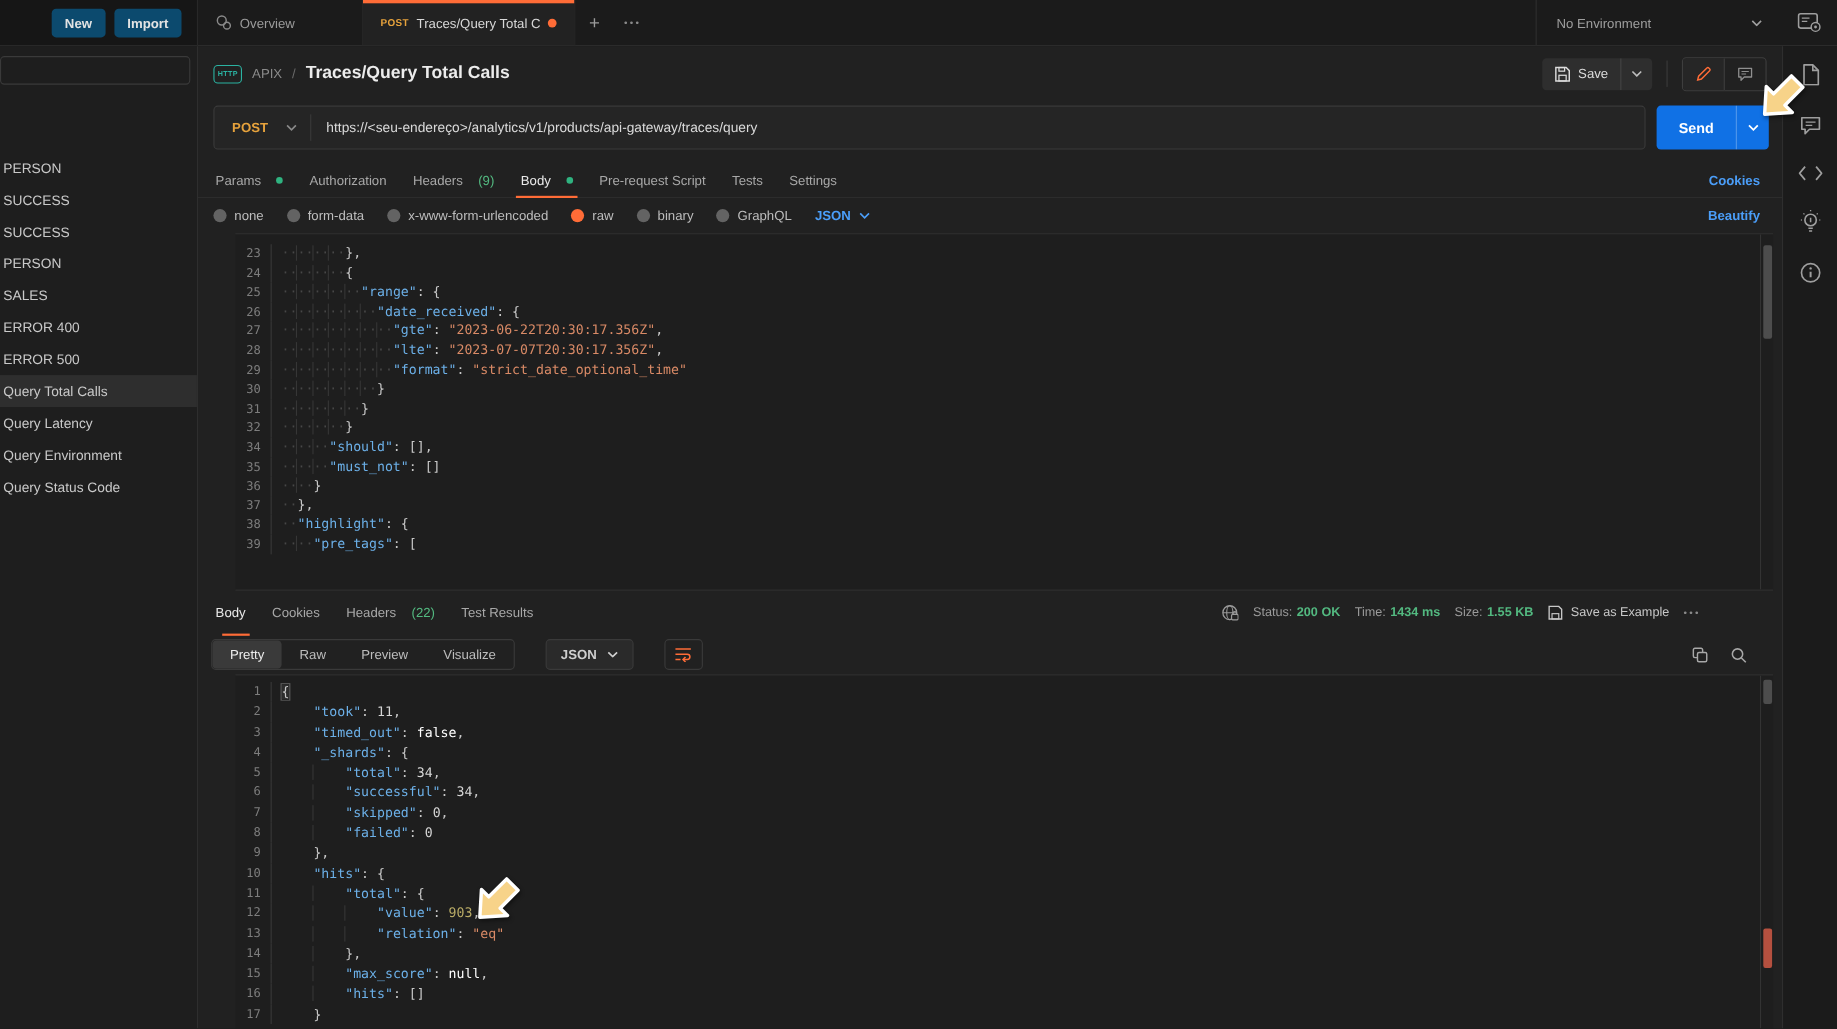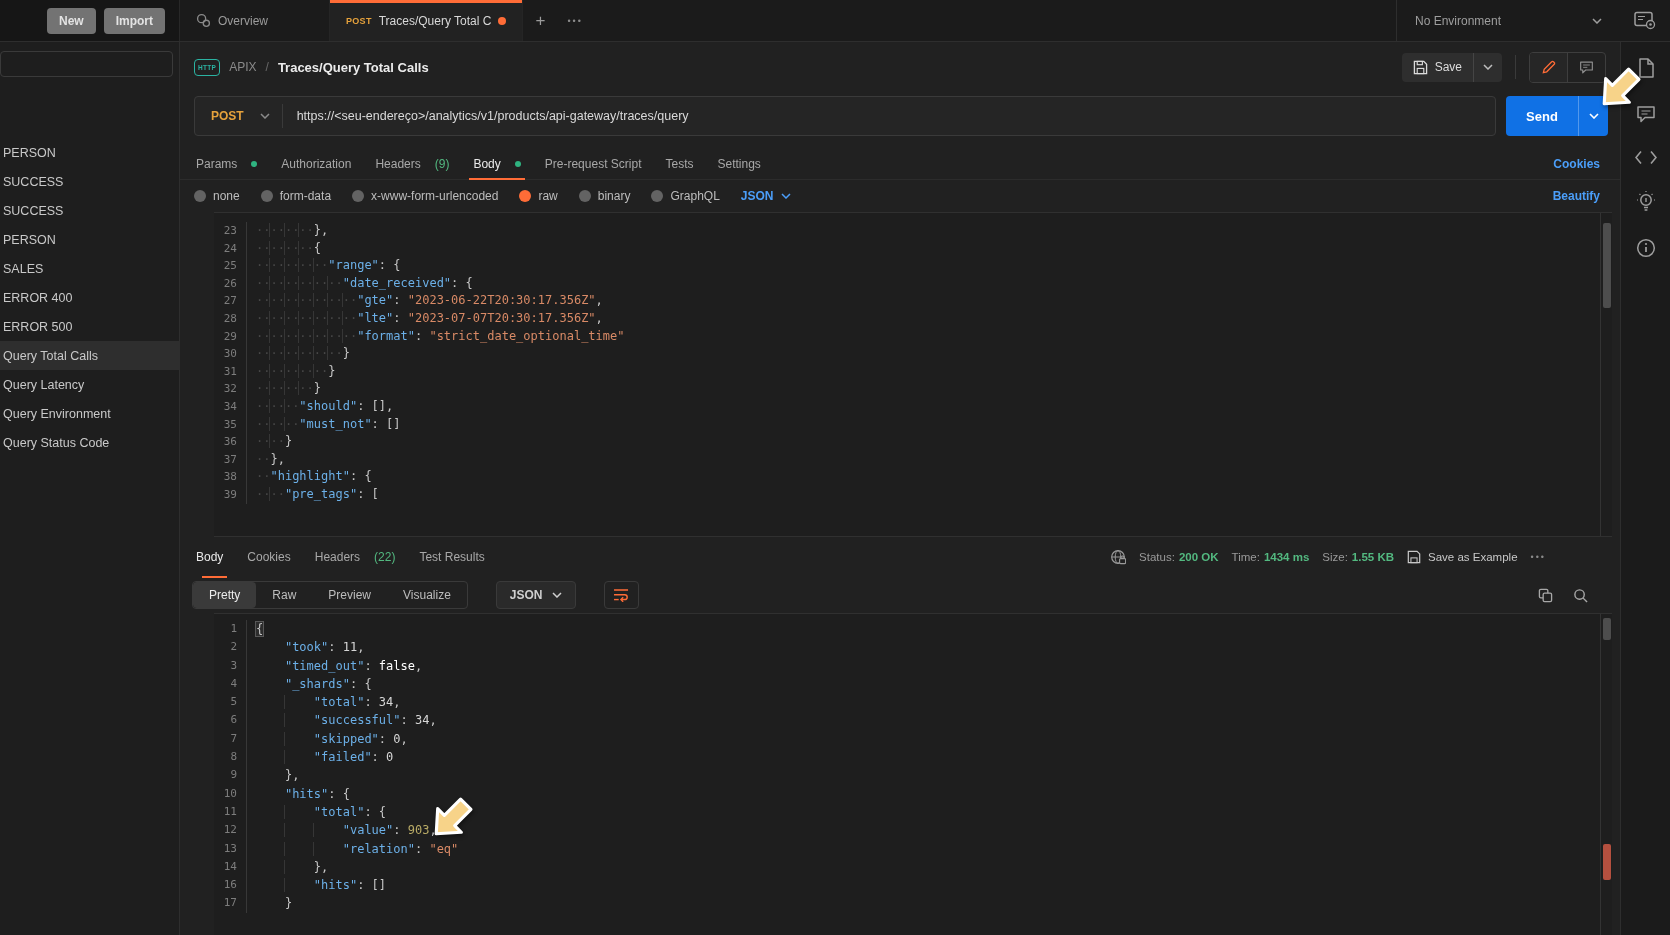--- a/index.html
+++ b/index.html
@@ -9,21 +9,21 @@
     background:#1c1c1c; color:#d0d0d0;
     font-family:"Liberation Sans", sans-serif; font-size:12px;
   }
   svg { display:block; }
 
   
   .topbar { position:absolute; top:0; left:0; right:0; height:42px; background:#1b1b1b;
             border-bottom:1px solid #2e2e2e; display:flex; align-items:stretch; }
   .tb-left { width:180px; background:#161616; border-right:1px solid #282828;
              display:flex; align-items:center; justify-content:flex-end; gap:8px; padding-right:14px; }
-  .btn-sm { background:#737373; border:none; border-radius:4px; color:#e3e3e3;
+  .btn-sm { background:#0c4a6e; border:none; border-radius:4px; color:#e3e3e3;
             font:bold 12px "Liberation Sans",sans-serif; padding:6px 12px; cursor:pointer; }
   .tabstrip { flex:1; display:flex; align-items:stretch; }
   .tab { display:flex; align-items:center; gap:7px; padding:0 16px; min-width:150px;
          color:#9b9b9b; border-right:1px solid #252525; position:relative; cursor:pointer; }
   .tab.active { background:#222222; color:#d8d8d8; }
   .tab.active::before { content:""; position:absolute; top:0; left:0; right:0; height:3px; background:#ff6c37; }
   .tab .method-badge { color:#e6a23c; font-size:9px; font-weight:bold; letter-spacing:.3px; }
   .dot-dirty { width:8px; height:8px; border-radius:50%; background:#ff6c37; }
   .tab-icon { color:#8a8a8a; }
   .tab-plus { display:flex; align-items:center; padding:0 12px; color:#9b9b9b; font-size:17px; cursor:pointer; }
@@ -54,21 +54,21 @@
   
   .main { position:absolute; left:180px; top:42px; right:50px; bottom:0; background:#212121;
           display:flex; flex-direction:column; }
 
   .req-header { height:50px; display:flex; align-items:center; padding:0 14px; }
   .crumb { display:flex; align-items:center; gap:9px; }
   .crumb-badge { border:1.5px solid #2bb3a2; color:#2bb3a2; border-radius:4px; font-size:6.5px;
                  font-weight:bold; padding:4px 3px; letter-spacing:.3px; }
   .crumb-col { color:#8a8a8a; font-size:12px; }
   .crumb-sep { color:#6a6a6a; }
-  .crumb-name { color:#ececec; font-size:13px; font-weight:bold; }
+  .crumb-name { color:#ececec; font-size:16px; font-weight:bold; }
   .hdr-spacer { flex:1; }
   .save-btn { display:flex; background:#2e2e2e; border-radius:4px; overflow:hidden; cursor:pointer; }
   .save-main { display:flex; align-items:center; gap:7px; padding:7px 11px; color:#dcdcdc; }
   .save-chev { display:flex; align-items:center; padding:0 9px; border-left:1px solid #454545; color:#bdbdbd; }
   .vdiv { width:1px; height:24px; background:#3a3a3a; margin:0 13px; }
   .edit-group { display:flex; border:1px solid #3e3e3e; border-radius:4px; overflow:hidden; }
   .edit-seg { padding:7px 11px; display:flex; align-items:center; cursor:pointer; }
   .edit-seg.pencil { color:#ff6c37; border-right:1px solid #3e3e3e; background:#262626; }
   .edit-seg.cmt { color:#8f8f8f; }
 
@@ -441,20 +441,21 @@
         <div class="cl"><span class="ln">5</span><span class="code"><span class="ws">&nbsp;&nbsp;&nbsp;&nbsp;</span><span class="ws g">&nbsp;&nbsp;&nbsp;&nbsp;</span><span class="c-key">"total"</span><span class="c-punc">: </span><span class="c-num">34</span><span class="c-punc">,</span></span></div>
         <div class="cl"><span class="ln">6</span><span class="code"><span class="ws">&nbsp;&nbsp;&nbsp;&nbsp;</span><span class="ws g">&nbsp;&nbsp;&nbsp;&nbsp;</span><span class="c-key">"successful"</span><span class="c-punc">: </span><span class="c-num">34</span><span class="c-punc">,</span></span></div>
         <div class="cl"><span class="ln">7</span><span class="code"><span class="ws">&nbsp;&nbsp;&nbsp;&nbsp;</span><span class="ws g">&nbsp;&nbsp;&nbsp;&nbsp;</span><span class="c-key">"skipped"</span><span class="c-punc">: </span><span class="c-num">0</span><span class="c-punc">,</span></span></div>
         <div class="cl"><span class="ln">8</span><span class="code"><span class="ws">&nbsp;&nbsp;&nbsp;&nbsp;</span><span class="ws g">&nbsp;&nbsp;&nbsp;&nbsp;</span><span class="c-key">"failed"</span><span class="c-punc">: </span><span class="c-num">0</span></span></div>
         <div class="cl"><span class="ln">9</span><span class="code"><span class="ws">&nbsp;&nbsp;&nbsp;&nbsp;</span><span class="c-punc">},</span></span></div>
         <div class="cl"><span class="ln">10</span><span class="code"><span class="ws">&nbsp;&nbsp;&nbsp;&nbsp;</span><span class="c-key">"hits"</span><span class="c-punc">: {</span></span></div>
         <div class="cl"><span class="ln">11</span><span class="code"><span class="ws">&nbsp;&nbsp;&nbsp;&nbsp;</span><span class="ws g">&nbsp;&nbsp;&nbsp;&nbsp;</span><span class="c-key">"total"</span><span class="c-punc">: {</span></span></div>
         <div class="cl"><span class="ln">12</span><span class="code"><span class="ws">&nbsp;&nbsp;&nbsp;&nbsp;</span><span class="ws g">&nbsp;&nbsp;&nbsp;&nbsp;</span><span class="ws g">&nbsp;&nbsp;&nbsp;&nbsp;</span><span class="c-key">"value"</span><span class="c-punc">: </span><span class="c-numhl">903</span><span class="c-punc">,</span></span></div>
         <div class="cl"><span class="ln">13</span><span class="code"><span class="ws">&nbsp;&nbsp;&nbsp;&nbsp;</span><span class="ws g">&nbsp;&nbsp;&nbsp;&nbsp;</span><span class="ws g">&nbsp;&nbsp;&nbsp;&nbsp;</span><span class="c-key">"relation"</span><span class="c-punc">: </span><span class="c-str">"eq"</span></span></div>
         <div class="cl"><span class="ln">14</span><span class="code"><span class="ws">&nbsp;&nbsp;&nbsp;&nbsp;</span><span class="ws g">&nbsp;&nbsp;&nbsp;&nbsp;</span><span class="c-punc">},</span></span></div>
+        <div class="cl"><span class="ln">15</span><span class="code"><span class="ws">&nbsp;&nbsp;&nbsp;&nbsp;</span><span class="ws g">&nbsp;&nbsp;&nbsp;&nbsp;</span><span class="c-key">"max_score"</span><span class="c-punc">: </span><span class="c-kw">null</span><span class="c-punc">,</span></span></div>
         <div class="cl"><span class="ln">16</span><span class="code"><span class="ws">&nbsp;&nbsp;&nbsp;&nbsp;</span><span class="ws g">&nbsp;&nbsp;&nbsp;&nbsp;</span><span class="c-key">"hits"</span><span class="c-punc">: []</span></span></div>
         <div class="cl"><span class="ln">17</span><span class="code"><span class="ws">&nbsp;&nbsp;&nbsp;&nbsp;</span><span class="c-punc">}</span></span></div>
       </div>
     <div class="sbar">
       <div class="sthumb" style="top:4px; height:22px;"></div>
       <div class="sthumb red" style="top:230px; height:36px;"></div>
     </div>
   </div>
 
 </main>

